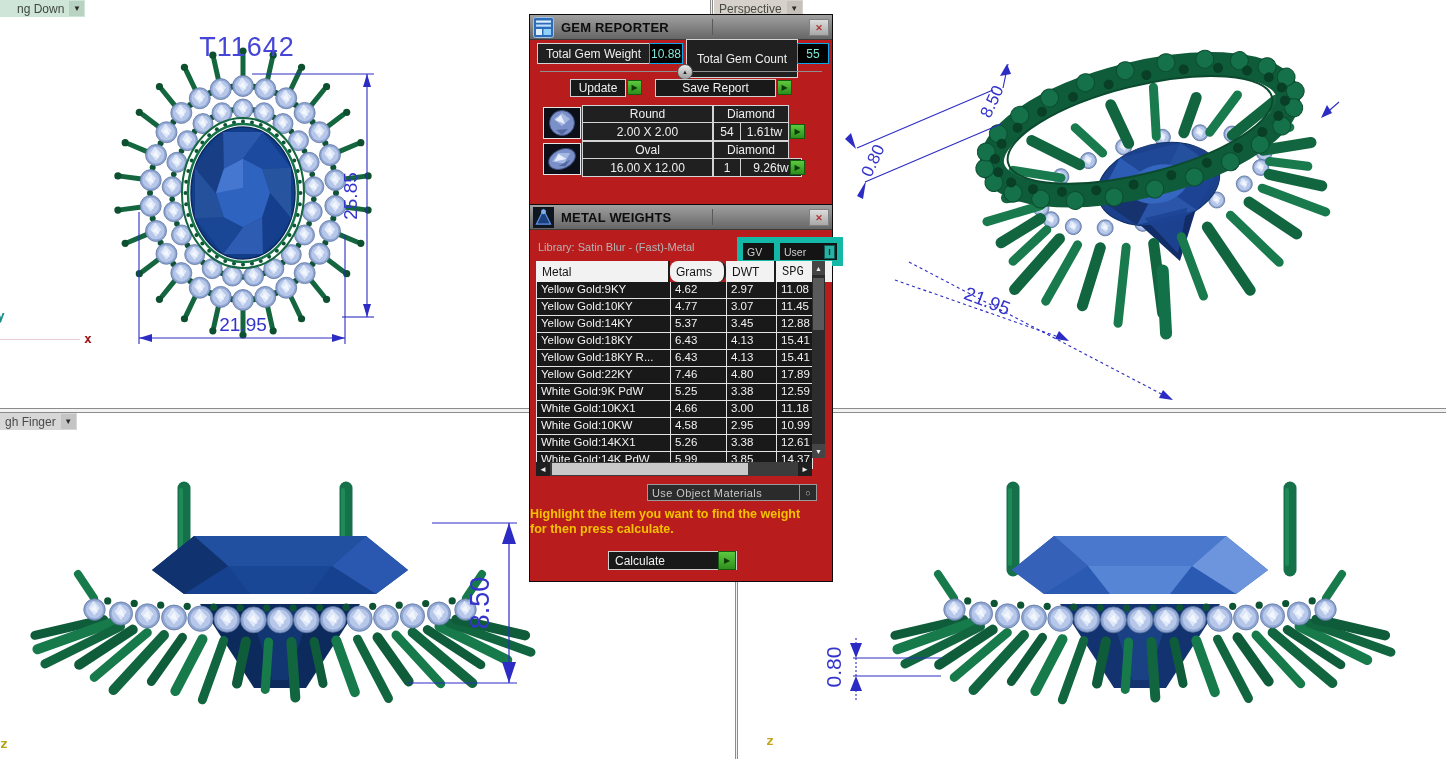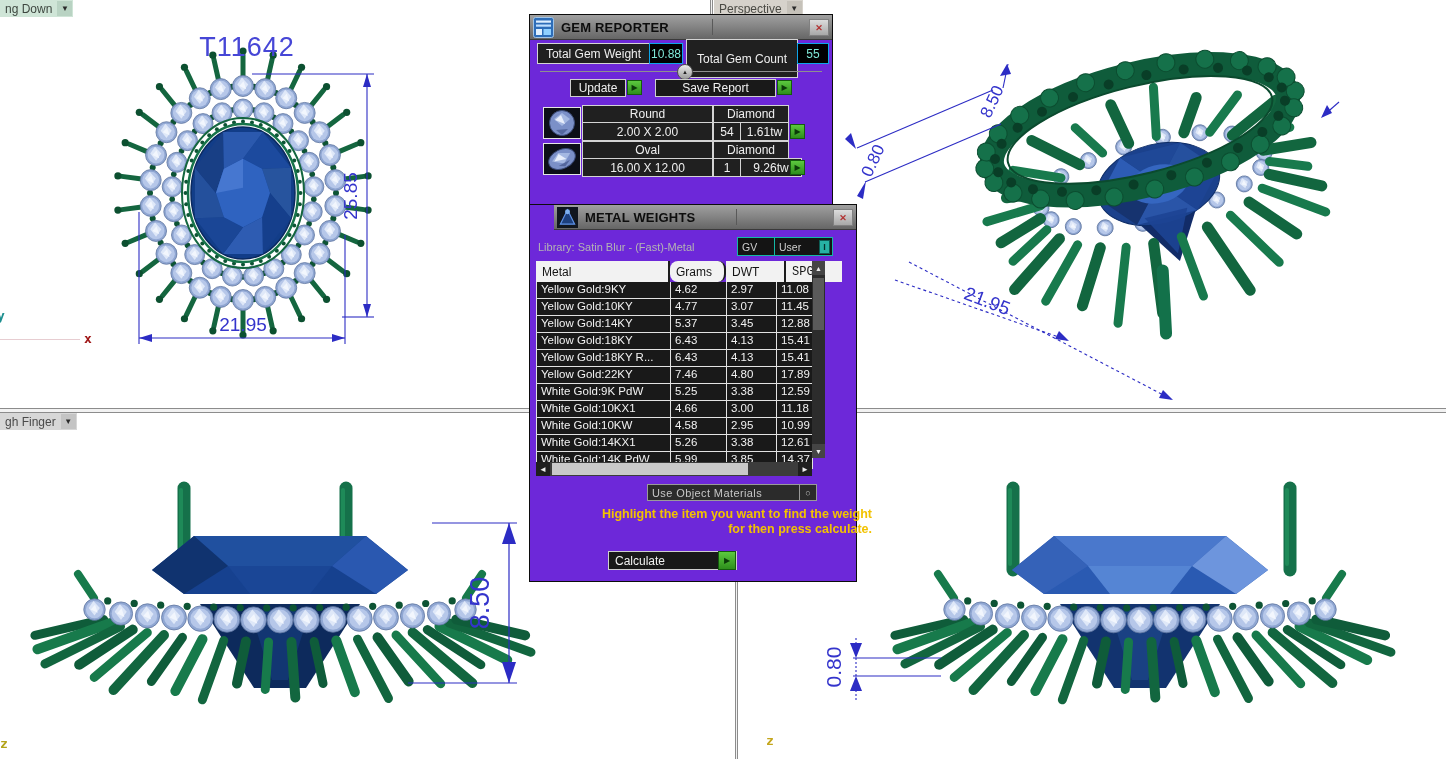--- a/index.html
+++ b/index.html
@@ -15,35 +15,35 @@
          border-right:1px solid #8c8c8c;z-index:4;}
   #vd-top{left:710px;top:0;height:408px;}
   #vd-bot{left:735px;top:411px;height:348px;}
 
   
   .vp-tab{position:absolute;z-index:6;height:17px;display:flex;align-items:center;
           font-size:12px;color:#3d463f;cursor:default;}
   .vp-tab .lbl{padding:0 5px;white-space:nowrap;}
   .vp-tab .dd{width:15px;height:15px;display:flex;align-items:center;justify-content:center;
               font-size:8px;color:#2a2a2a;margin-right:1px;}
-  #tab-tl{left:0;top:0;background:#cfe5d7;}
+  #tab-tl{left:0;top:0;background:#cfe5d7;padding-left:12px;}
   #tab-tl .dd{background:#b9d3c3;}
   #tab-tr{left:714px;top:0;background:#d6d2cb;color:#4a4a44;}
   #tab-tr .dd{background:#c6c2ba;}
   #tab-bl{left:0;top:413px;background:#d7d7d7;color:#4a4a4a;}
   #tab-bl .dd{background:#c4c4c4;}
 
   .axis{position:absolute;font:bold 13px "DejaVu Sans Mono",monospace;z-index:3;}
   .xline{position:absolute;left:0;top:339px;width:80px;height:1px;background:#e7cdd1;z-index:2;}
 
   
-  .panel{position:absolute;left:530px;width:302px;background:#6d28d9;z-index:10;
+  .panel{position:absolute;left:530px;width:302px;background:#b91c1c;z-index:10;
          box-shadow:0 0 0 1px #0c0c0c;}
   #gem-reporter{top:15px;height:190px;}
-  #metal-weights{top:205px;height:376px;padding-left:24px;}
+  #metal-weights{top:205px;height:376px;}
   .titlebar{position:relative;height:24px;background:linear-gradient(#a0a0a0,#666666);
             border-bottom:1px solid #3a3a3a;display:flex;align-items:center;}
   .tb-icon{width:21px;height:21px;margin-left:3px;flex:none;}
   .tb-title{margin-left:7px;font-weight:bold;font-size:13px;color:#0d0d0d;letter-spacing:.2px;}
   .tb-sep{position:absolute;left:182px;top:4px;width:1px;height:16px;background:#595959;}
   .tb-close{position:absolute;right:3px;top:4px;width:18px;height:15px;
             background:linear-gradient(#dcdcdc,#a8a8a8);border:1px solid #808080;
             color:#b23232;font-size:9px;font-weight:bold;display:flex;align-items:center;
             justify-content:center;cursor:pointer;}
 
@@ -57,47 +57,47 @@
   .garr{background:linear-gradient(#5cc93e,#2e8f1c);border:1px solid #145c0e;color:#0b3b08;
         display:flex;align-items:center;justify-content:center;font-size:8px;cursor:pointer;}
   .gr-divline{position:absolute;left:10px;right:10px;top:56px;height:1px;background:#8f8f8f;}
   .collapse-btn{position:absolute;left:147px;top:49px;width:14px;height:14px;border-radius:50%;
         background:linear-gradient(#ececec,#9a9a9a);border:1px solid #4f4f4f;font-size:6px;
         color:#222;display:flex;align-items:center;justify-content:center;cursor:pointer;}
   .thumb{border:1px solid #e6e6e6;background:#0c0f18;}
 
   
   .lib-label{position:absolute;left:8px;top:36px;font-size:11px;color:#b4b4b4;}
-  .tgl{position:absolute;height:17px;border:1px solid #14b8a6;background:#141414;
+  .tgl{position:absolute;height:17px;border:6px solid #14b8a6;background:#141414;
        display:flex;align-items:center;padding:0 2px 0 4px;color:#cfcfcf;font-size:10.5px;cursor:pointer;gap:14px;}
   .tgl .ind{width:12px;height:12px;background:#27b2a4;border:1px solid #0c5c54;color:#06332e;
        font-size:9px;font-weight:bold;display:flex;align-items:center;justify-content:center;margin-left:4px;}
   .mw-head{position:absolute;left:6px;top:56px;width:276px;height:21px;display:flex;}
   .hcell{background:#f2f2f2;color:#141414;font-size:12px;display:flex;align-items:center;
          padding-left:6px;box-sizing:border-box;border-right:2px solid #1c1c1c;flex:none;}
   .mw-rows{position:absolute;left:6px;top:77px;width:276px;border-left:1px solid #e2e2e2;}
   .mrow{display:flex;height:16px;border-bottom:1px solid #e2e2e2;background:#191919;cursor:pointer;}
   .mcell{box-sizing:border-box;border-right:1px solid #e2e2e2;color:#f2f2f2;font-size:11.5px;
          line-height:15px;padding-left:4px;overflow:hidden;white-space:nowrap;flex:none;}
   .c-metal{width:134px;} .c-grams{width:56px;} .c-dwt{width:50px;} .c-spg{width:36px;}
-  .h-metal{width:134px;} .h-grams{width:56px;border-radius:8px;} .h-dwt{width:60px;text-align:center;} .h-spg{width:56px;border-right:none;font-family:Liberation Mono, monospace;}
+  .h-metal{width:134px;} .h-grams{width:56px;border-radius:8px;} .h-dwt{width:50px;text-align:center;} .h-spg{width:56px;border-right:none;font-family:Liberation Mono, monospace;}
   .vscroll{position:absolute;left:282px;top:56px;width:13px;height:197px;background:#2c2c2c;}
   .vscroll .sa{position:absolute;left:0;width:13px;height:14px;background:#454545;color:#ececec;
          font-size:7px;display:flex;align-items:center;justify-content:center;cursor:pointer;}
   .vscroll .thumbv{position:absolute;left:1px;top:17px;width:11px;height:52px;background:#5a5a5a;cursor:pointer;}
   .hscroll{position:absolute;left:6px;top:257px;width:276px;height:14px;background:#3c3c3c;}
   .hscroll .sa{position:absolute;top:0;width:14px;height:14px;background:#1f1f1f;color:#ececec;
          font-size:8px;display:flex;align-items:center;justify-content:center;cursor:pointer;}
   .hscroll .thumbh{position:absolute;left:16px;top:1px;width:196px;height:12px;background:#c9c9c9;cursor:pointer;}
   .use-obj{position:absolute;left:117px;top:279px;width:170px;height:17px;border:1px solid #9a9a9a;
          background:#2b2b2b;display:flex;align-items:center;box-sizing:border-box;cursor:pointer;}
   .use-obj .uo-lbl{flex:1;font-size:11px;color:#c6c6c6;padding-left:4px;letter-spacing:.4px;}
   .use-obj .uo-radio{width:16px;height:100%;border-left:1px solid #9a9a9a;color:#b8b8b8;font-size:9px;
          display:flex;align-items:center;justify-content:center;}
-  .instr{position:absolute;left:16px;width:100%;text-align:right;color:#f2c200;font-weight:bold;
+  .instr{position:absolute;left:0;width:100%;text-align:left;color:#f2c200;font-weight:bold;
          font-size:12.5px;}
 </style>
 </head>
 <body>
 
 <div class="stage">
 
   <svg class="vpsvg" id="svg-tl" style="left:0;top:0" width="735" height="408" viewBox="0 0 735 408">
       <g>
         <line x1="243" y1="77" x2="243" y2="55" stroke="#14663f" stroke-width="5" stroke-linecap="round"></line>

